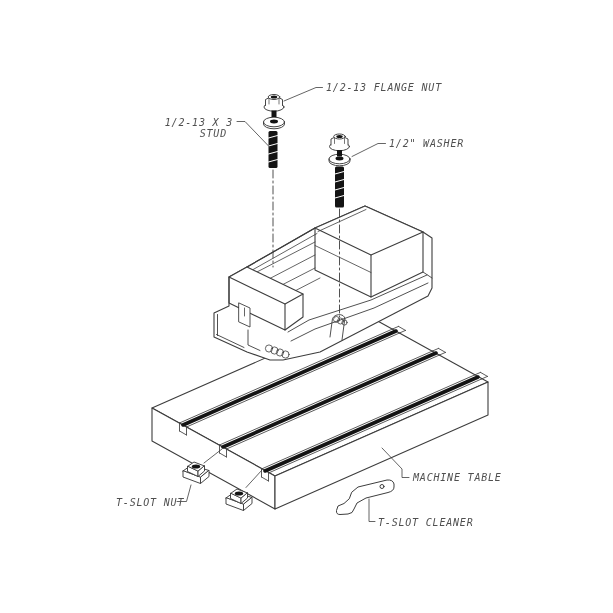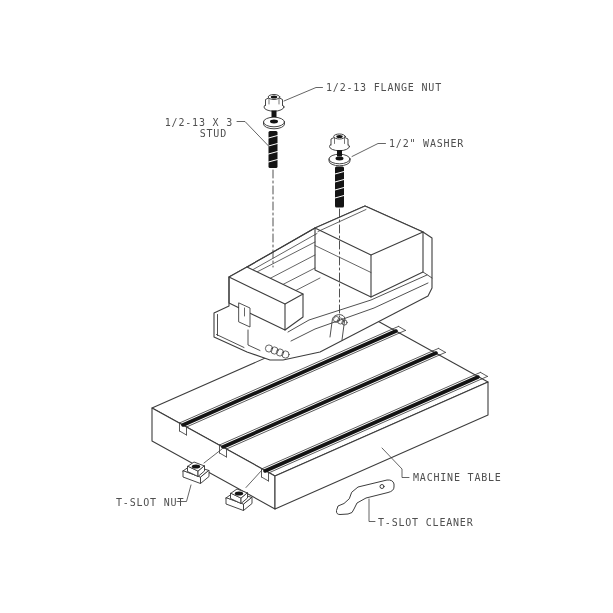--- a/index.html
+++ b/index.html
@@ -1,16 +1,16 @@
 <!DOCTYPE html>
 <html><head>
 <meta charset="utf-8">
 <style>
   html,body{margin:0;padding:0;background:#ffffff;}
-  #canvas{width:613px;height:613px;background:#ffffff;position:relative;overflow:hidden;}
+  #canvas{width:613px;height:613px;background:#ffffff;position:relative;overflow:hidden;font-style:italic;}
   svg{display:block;}
   .label-text text{
     font-family:"DejaVu Sans Mono","Liberation Mono",monospace;
     font-size:10px;
     letter-spacing:0.8px;
   }
   .stud-label{font-size:9.5px;}
 </style>
 </head>
 <body>

